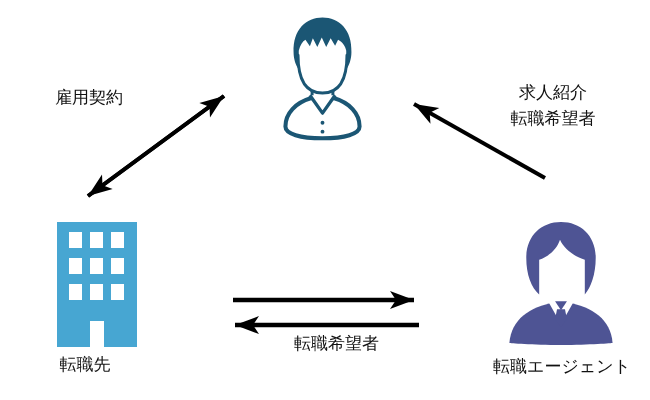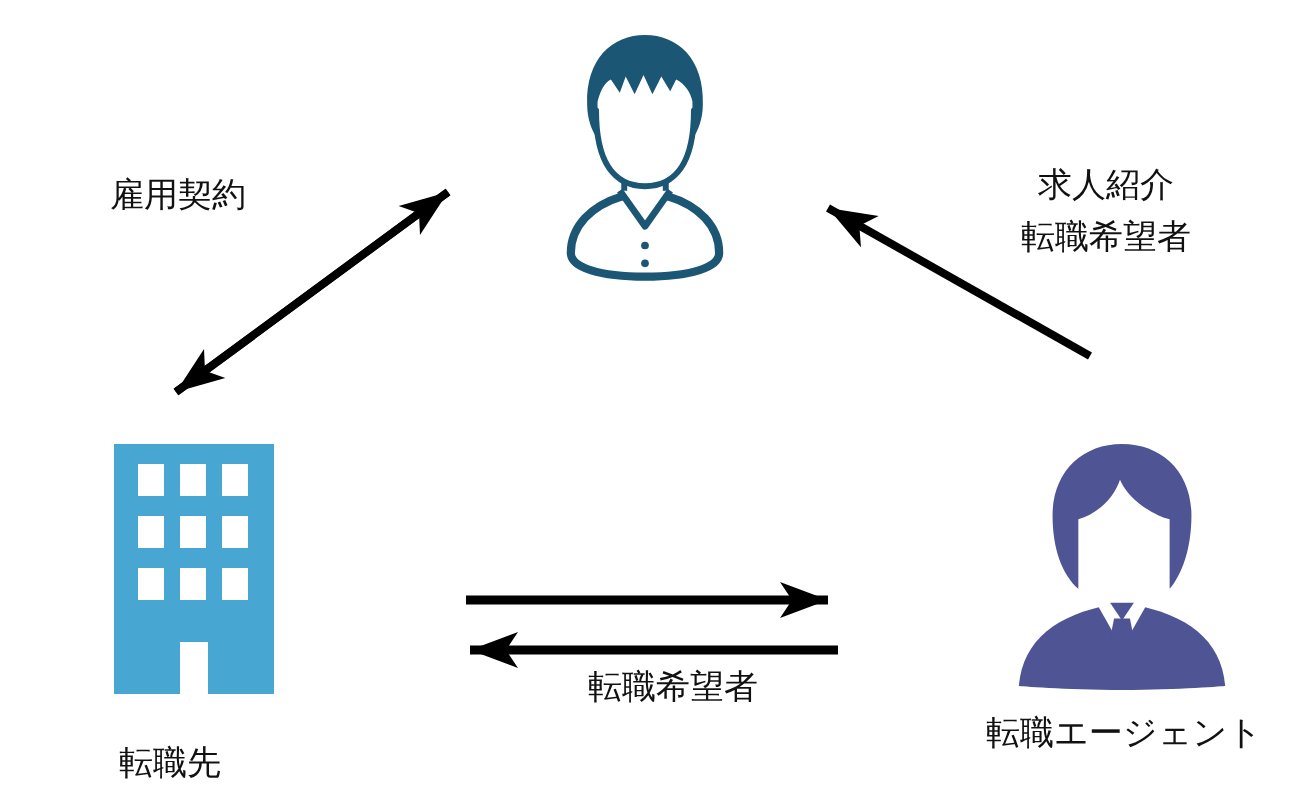--- a/index.html
+++ b/index.html
@@ -90,21 +90,21 @@
       <rect x="54" y="10" width="13" height="16"></rect>
       <rect x="12" y="36" width="13" height="16"></rect>
       <rect x="33" y="36" width="13" height="16"></rect>
       <rect x="54" y="36" width="13" height="16"></rect>
       <rect x="12" y="62" width="13" height="16"></rect>
       <rect x="33" y="62" width="13" height="16"></rect>
       <rect x="54" y="62" width="13" height="16"></rect>
       <rect x="33" y="99" width="14" height="26"></rect>
     </g>
   </svg>
-  <div class="lbl center" style="left:25px;top:372px;width:120px;text-align:center;">転職先</div>
+  <div class="lbl center" style="left:25px;top:355px;width:120px;text-align:center;">転職先</div>
 
   <svg class="abs" style="left:500px;top:219px;" width="122" height="126" viewBox="0 0 122 127">
 
     <path class="f-agent" d="M61,3 C41,3 26,17 26,39 C26,56 31,69 39,76 L39,41 C49,38 57,30 60,21 C64,31 77,39 85,41 L85,76 C91,69 96,56 96,39 C96,17 81,3 61,3 Z"></path>
 
     <path class="f-agent" d="M9,125 C11,101 29,89 55,84 L67,84 C93,89 111,101 113,125 C113,125 90,127 61,127 C32,127 9,125 9,125 Z"></path>
 
     <path class="f-white" d="M48,83 L74,83 L61,106 Z"></path>
 
     <path class="f-agent" d="M55,83 L67,83 L61,92 Z"></path>

